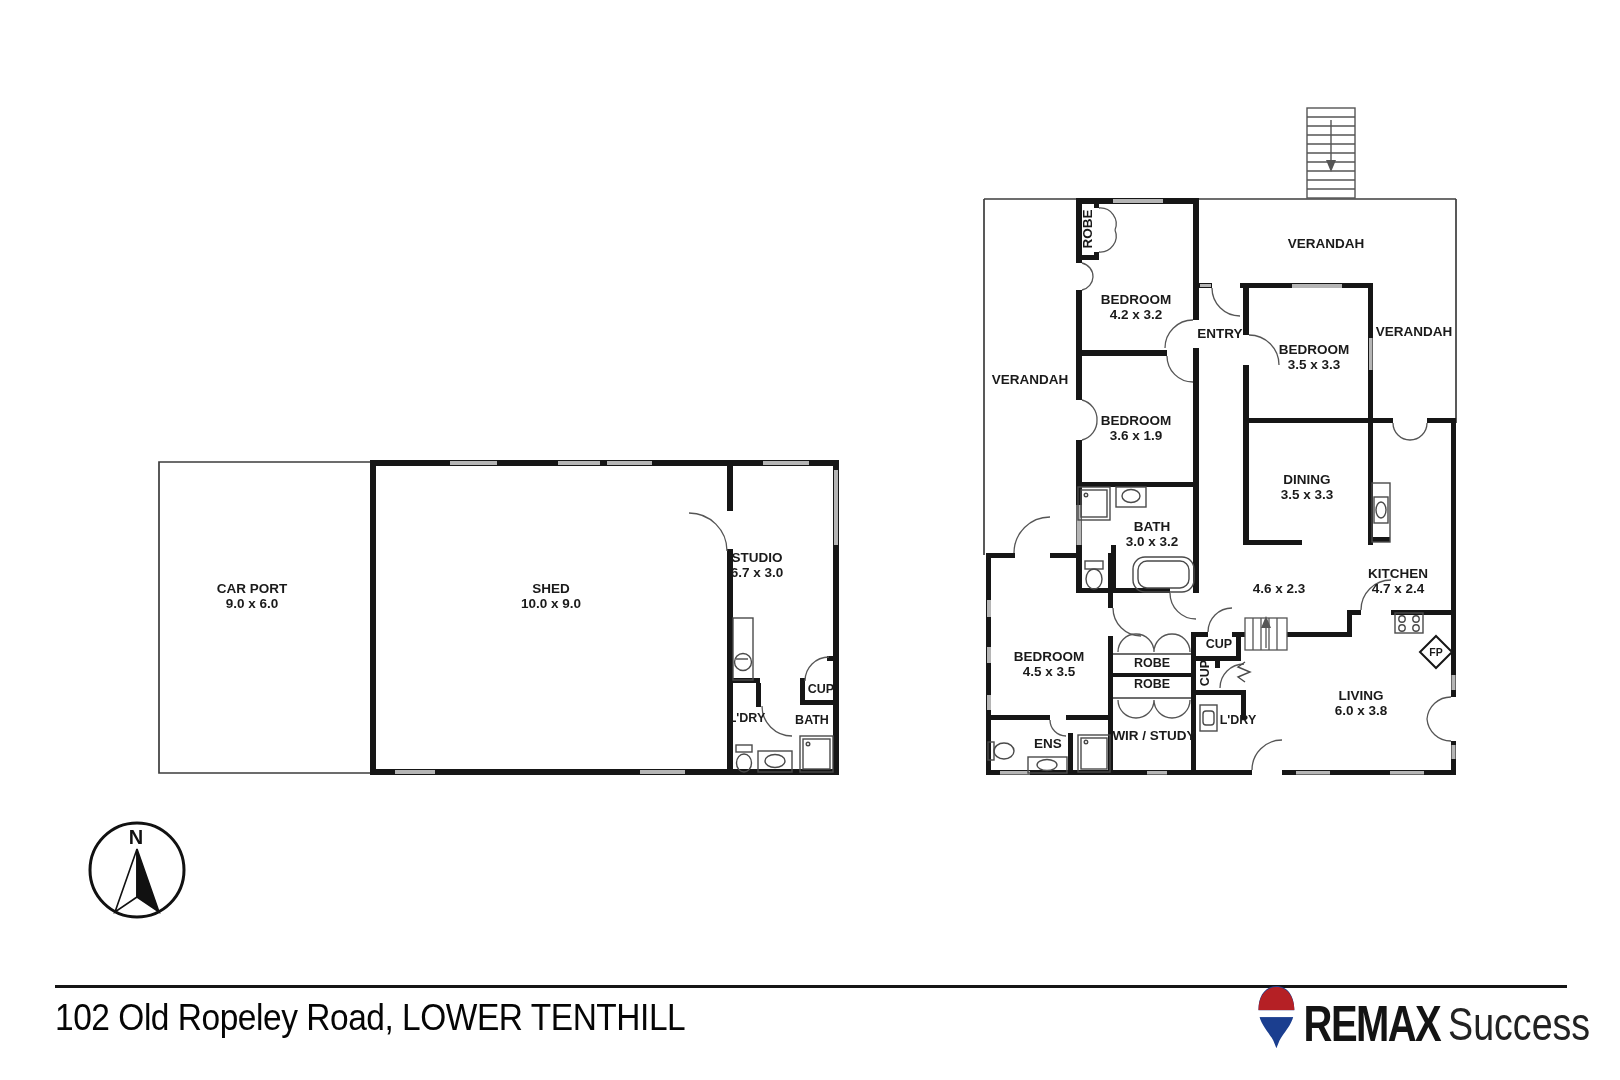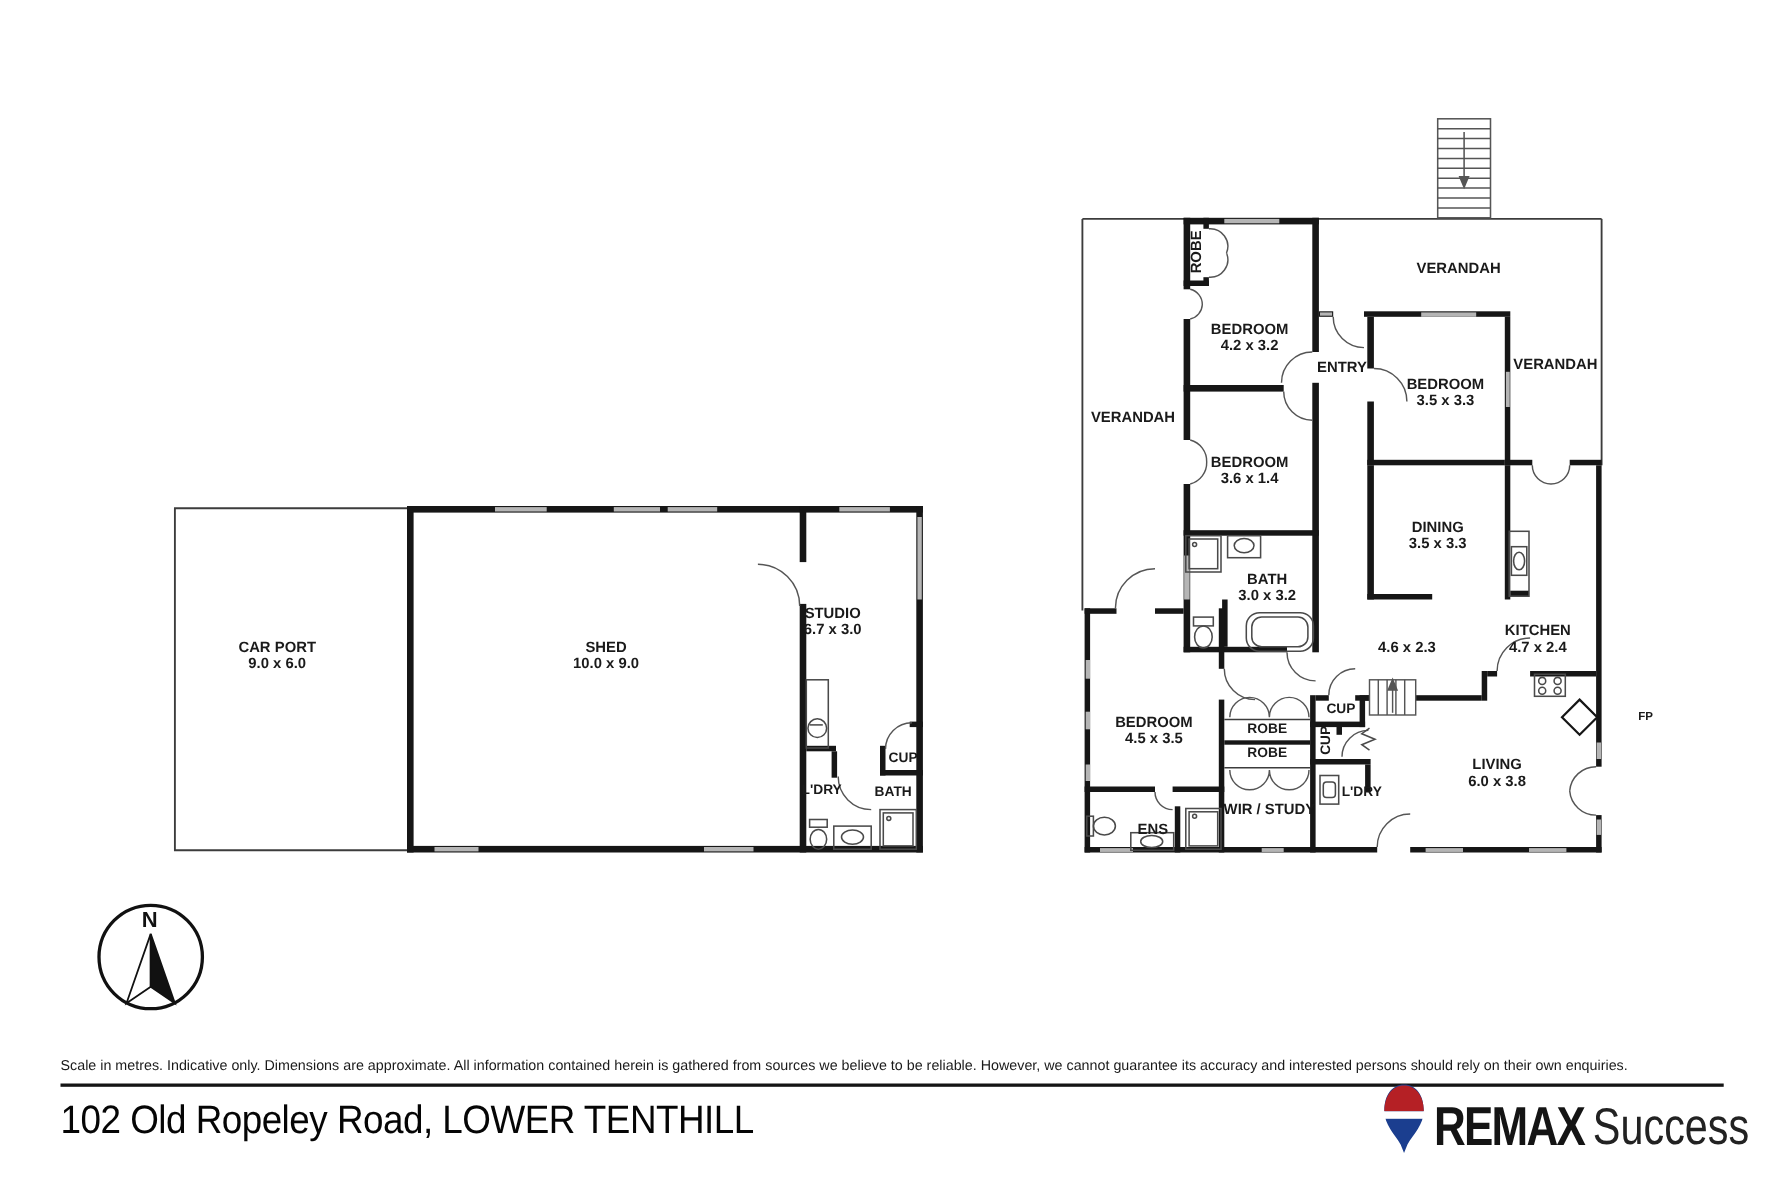--- a/index.html
+++ b/index.html
@@ -283,21 +283,21 @@
   </div>
   <div class="lbl" style="left:1220px;top:334px;">ENTRY</div>
   <div class="lbl" style="left:1314px;top:357px;">
     <span>BEDROOM</span>
     <span class="dims">3.5 x 3.3</span>
   </div>
   <div class="lbl" style="left:1414px;top:332px;">VERANDAH</div>
   <div class="lbl" style="left:1030px;top:380px;">VERANDAH</div>
   <div class="lbl" style="left:1136px;top:428px;">
     <span>BEDROOM</span>
-    <span class="dims">3.6 x 1.4</span>
+    <span class="dims">3.6 x 1.9</span>
   </div>
   <div class="lbl" style="left:1307px;top:487px;">
     <span>DINING</span>
     <span class="dims">3.5 x 3.3</span>
   </div>
   <div class="lbl" style="left:1152px;top:534px;">
     <span>BATH</span>
     <span class="dims">3.0 x 3.2</span>
   </div>
   <div class="lbl" style="left:1279px;top:589px;">4.6 x 2.3</div>
@@ -308,30 +308,29 @@
   <div class="lbl" style="left:1049px;top:664px;">
     <span>BEDROOM</span>
     <span class="dims">4.5 x 3.5</span>
   </div>
   <div class="lbl small" style="left:1152px;top:663px;">ROBE</div>
   <div class="lbl small" style="left:1152px;top:684px;">ROBE</div>
   <div class="lbl small" style="left:1219px;top:644px;">CUP</div>
   <div class="lbl small vert" style="left:1205px;top:673px;">CUP</div>
   <div class="lbl small" style="left:1238px;top:720px;">L'DRY</div>
   <div class="lbl" style="left:1154px;top:736px;">WIR / STUDY</div>
-  <div class="lbl" style="left:1048px;top:744px;margin-top:10px;">ENS</div>
+  <div class="lbl" style="left:1048px;top:744px;">ENS</div>
   <div class="lbl" style="left:1361px;top:703px;">
     <span>LIVING</span>
     <span class="dims">6.0 x 3.8</span>
   </div>
-  <div class="lbl tiny" style="left:1496px;top:652px;">FP</div>
+  <div class="lbl tiny" style="left:1436px;top:652px;">FP</div>
 
   <div class="compass-n" style="left:136px;top:837px;">N</div>
 
-  <div class="disc">Scale in metres. Indicative only. Dimensions are approximate. All information contained herein is gathered from sources we believe to be reliable. However, we cannot guarantee its accuracy and interested persons should rely on their own enquiries.</div>
   <div class="rule"></div>
   <div class="addr">102 Old Ropeley Road, LOWER TENTHILL</div>
 
   <div class="logo">
     <svg width="56" height="72" viewBox="0 0 56 74">
       <path d="M28,2 C14,2 5,12 5,26 C5,40 17,48 24,58 L28,66 L32,58 C39,48 51,40 51,26 C51,12 42,2 28,2 Z" fill="#1b3e8f"></path>
       <path d="M5,27 C5,13 14,3 28,3 C42,3 51,13 51,27 Z" fill="#b52025"></path>
       <rect x="4" y="27" width="48" height="7" fill="#ffffff"></rect>
     </svg>
     <span class="remax">REMAX</span>

